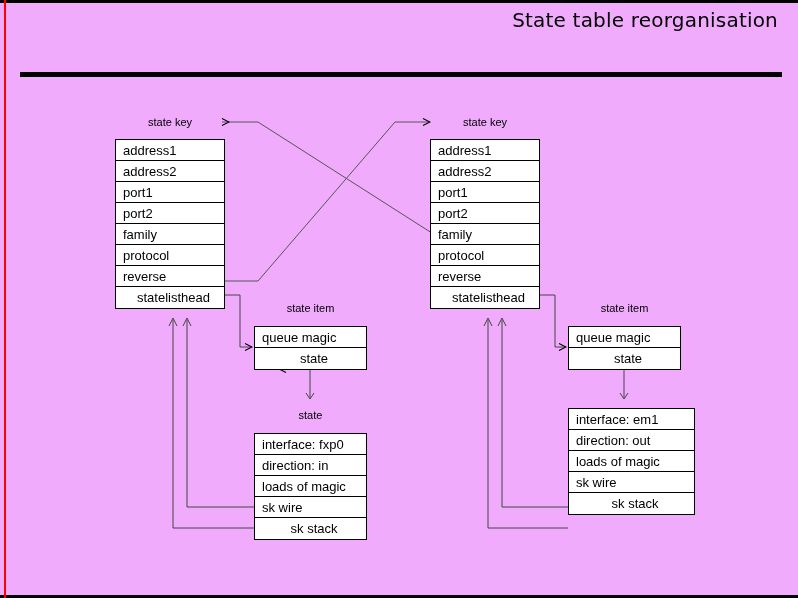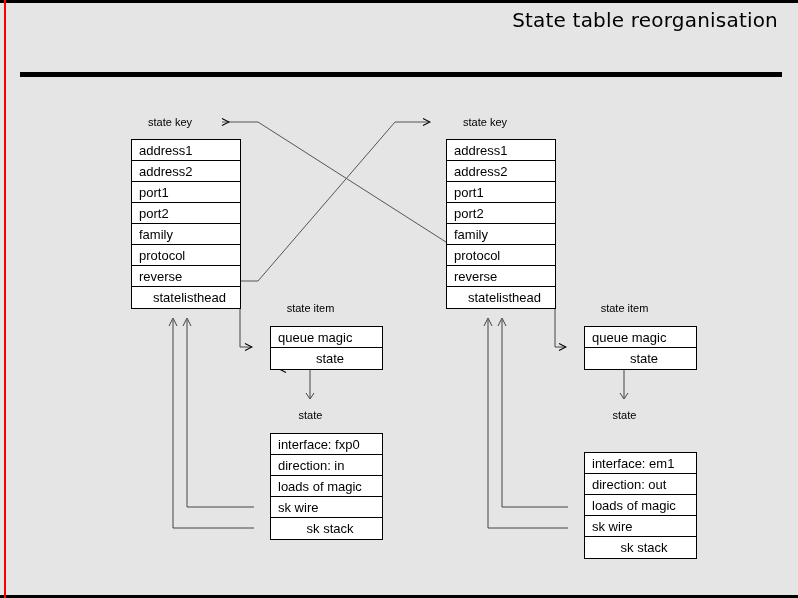--- a/index.html
+++ b/index.html
@@ -5,21 +5,21 @@
 <style>
   html, body {
     margin: 0;
     padding: 0;
     background: #ffffff;
   }
   #slide {
     position: relative;
     width: 798px;
     height: 598px;
-    background: #e5e5e5;
+    background: #f0abfc;
     overflow: hidden;
     font-family: "Liberation Sans", sans-serif;
   }
   
   #edge-top {
     position: absolute;
     left: 0; top: 0;
     width: 798px; height: 3px;
     background: #000000;
   }
@@ -83,21 +83,20 @@
     font-size: 11px;
     color: #000000;
     text-align: center;
     white-space: nowrap;
   }
   .table-box {
     position: absolute;
     border: 1px solid #000000;
     background: transparent;
     box-sizing: border-box;
-    margin-left: 16px;
   }
   .table-box .row {
     height: 21px;
     line-height: 21px;
     border-bottom: 1px solid #000000;
     box-sizing: border-box;
     font-size: 13px;
     color: #000000;
     padding-left: 7px;
     white-space: nowrap;
@@ -201,21 +200,21 @@
     <div class="caption" style="left:254px; top:409px; width:113px;">state</div>
     <div class="table-box" id="left-state" style="left:254px; top:433px; width:113px;">
       <div class="row">interface: fxp0</div>
       <div class="row">direction: in</div>
       <div class="row">loads of magic</div>
       <div class="row">sk wire</div>
       <div class="row">sk stack</div>
     </div>
 
     <div class="caption" style="left:568px; top:409px; width:113px;">state</div>
-    <div class="table-box" id="right-state" style="left:568px; top:452px; width:113px;">
+    <div class="table-box" id="right-state" style="left:568px; top:408px; width:127px;">
       <div class="row">interface: em1</div>
       <div class="row">direction: out</div>
       <div class="row">loads of magic</div>
       <div class="row">sk wire</div>
       <div class="row">sk stack</div>
     </div>
 
   </div>
 </div>
 

